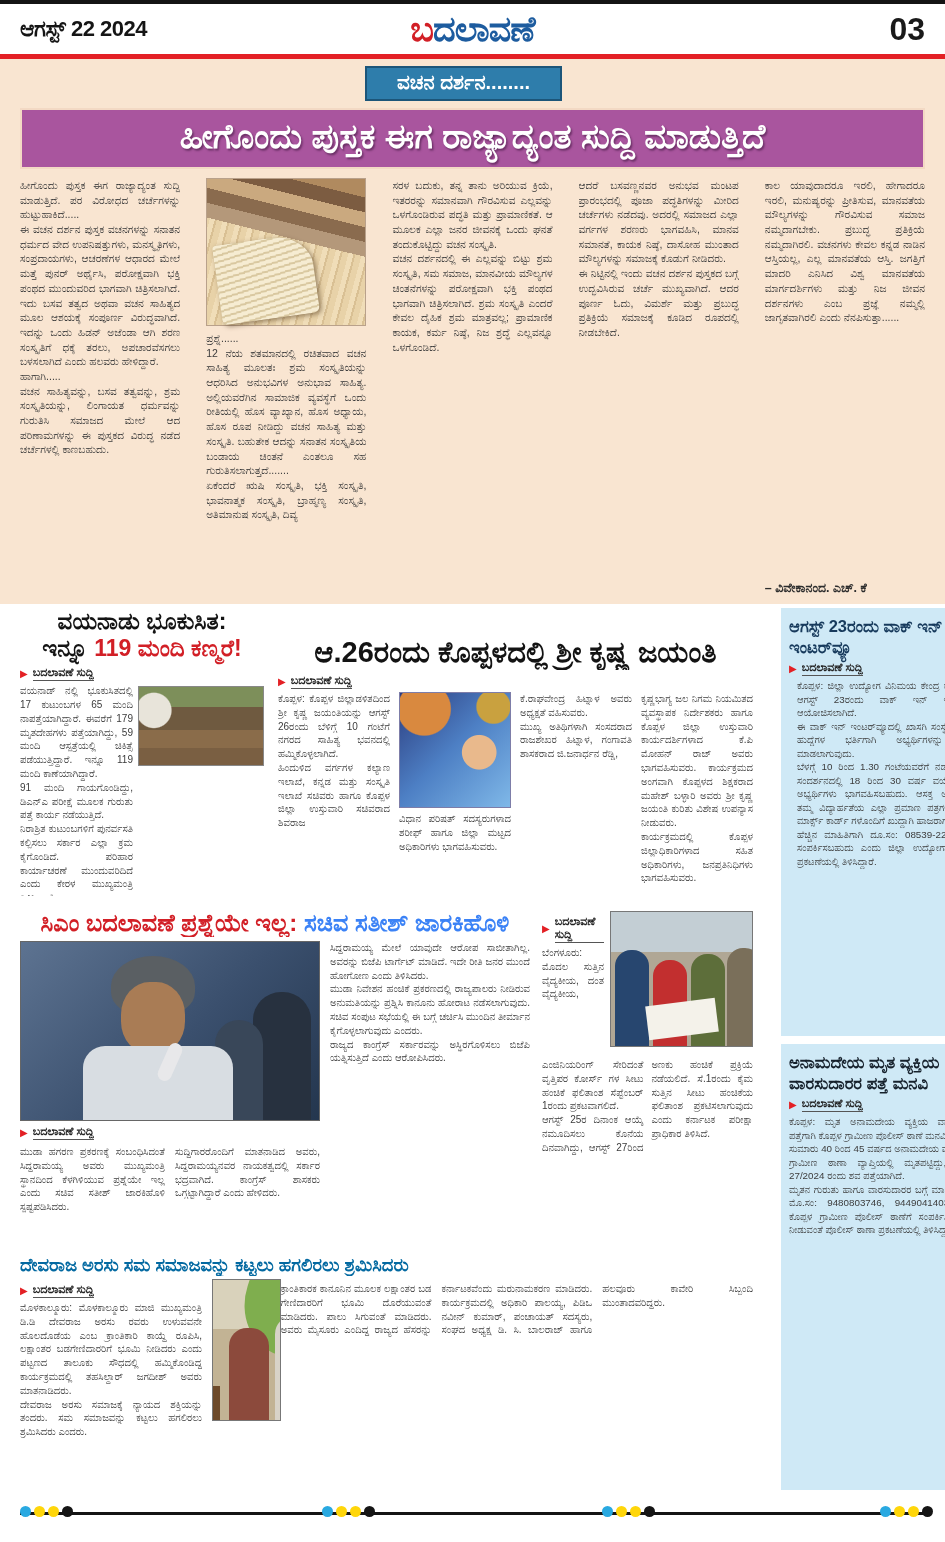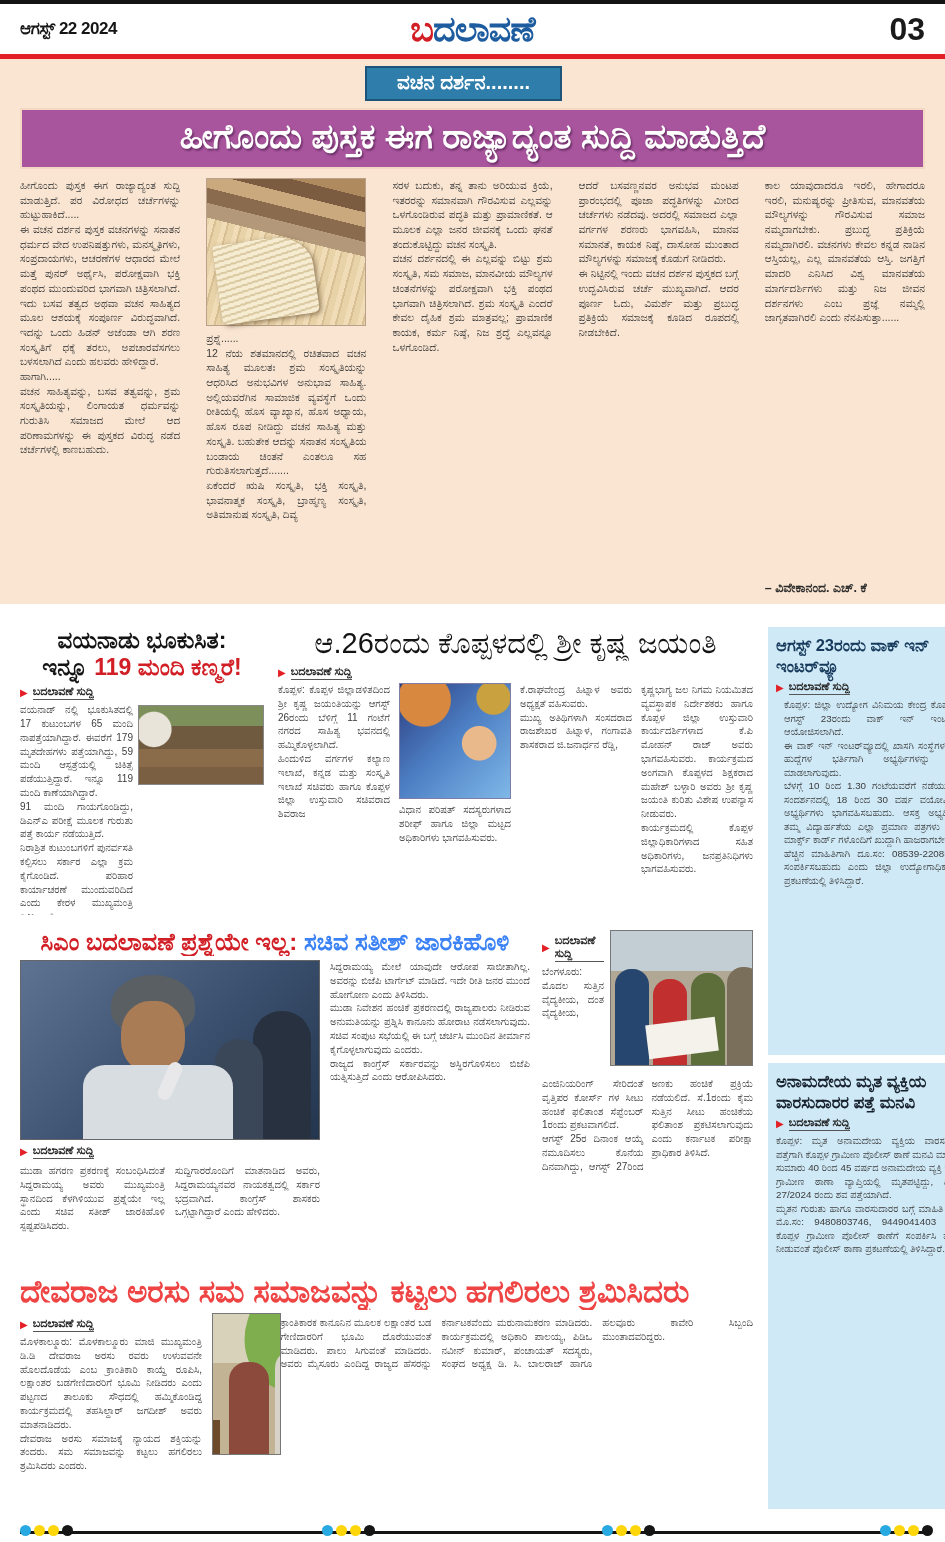--- a/index.html
+++ b/index.html
@@ -2,21 +2,21 @@
 <html><head>
 <meta charset="utf-8">
 <style>
   * { margin:0; padding:0; box-sizing:border-box; }
   body { background:#e8e8e8; font-family:"Liberation Sans", sans-serif; }
   .page { position:relative; width:945px; height:1542px; margin:0 auto; background:#ffffff; overflow:hidden; }
 
   
   .top-strip { height:4px; background:#141414; }
   .masthead { height:50px; display:flex; align-items:center; padding:0 20px; }
-  .mh-date { font-size:17px; font-weight:bold; color:#151515; letter-spacing:-0.5px; width:260px; }
+  .mh-date { font-size:22px; font-weight:bold; color:#151515; letter-spacing:-0.5px; width:260px; }
   .mh-brand { flex:1; text-align:center; font-size:35px; font-weight:bold; letter-spacing:-1px; }
   .mh-brand .b-first { color:#d21f26; }
   .mh-brand .b-rest  { color:#1d5c9f; }
   .mh-page { width:260px; text-align:right; font-size:32px; font-weight:bold; color:#1a1a1a; }
   .red-rule { height:5px; background:#e32025; }
 
   
   .feature { background:#f9e5d1; padding:7px 20px 8px; }
   .feat-tag { display:inline-block; margin-left:345px; background:#2e7dab; border:2px solid #1c5579;
               color:#fff; font-weight:bold; font-size:20px; padding:3px 30px 5px; }
@@ -34,39 +34,39 @@
         linear-gradient(180deg, #d9c49d, #b99a72);
       position:relative; }
   .books-photo::after { content:""; position:absolute; left:6%; bottom:4%; width:62%; height:55%;
       background:
         repeating-linear-gradient(170deg, #f6ecd2 0 4px, #d9c8a0 4px 6px),
         #e9dcba;
       transform:rotate(-8deg); border-radius:4px 40% 6px 6px; box-shadow:2px 2px 5px rgba(70,45,20,.5); }
   .feat-byline { margin-top:4px; font-weight:bold; font-size:12.5px; color:#2c2c2c; text-align:left; }
 
   
-  .content { display:flex; gap:15px; padding:23px 20px 0; }
+  .content { display:flex; gap:28px; padding:4px 20px 0; }
   .main-left { width:733px; flex:none; }
   .rail { width:208px; flex:none; display:flex; flex-direction:column; gap:8px; }
   .byl { display:flex; align-items:center; gap:5px; margin:4px 0 3px; }
   .byl .arr { color:#e32025; font-size:10px; line-height:1; }
   .byl .byl-t { font-weight:bold; font-size:11px; color:#222; border-bottom:1px solid #555; padding-bottom:1px; }
   .body-txt { font-size:10px; line-height:1.38; text-align:justify; color:#3c3c3c; white-space:pre-line; overflow:hidden; }
 
   
   .row1 { display:flex; gap:14px; height:296px; overflow:hidden; }
   .wayanad { width:244px; flex:none; }
   .w-head { text-align:center; font-weight:bold; font-size:23px; line-height:1.18; color:#141414; }
   .w-head .red { color:#d21f26; }
   .flood-photo { float:right; width:126px; height:80px; margin:2px 0 3px 5px; border:1px solid #888;
       background:
         radial-gradient(circle at 12% 30%, #e8e4da 0 14%, transparent 15%),
         linear-gradient(180deg, #7d8f5a 0 26%, #6f5a40 26% 55%, #8a6c4a 55% 78%, #7a5f42 78%); }
   .krishna { flex:1; overflow:hidden; }
-  .k-head { text-align:center; font-weight:normal; font-size:29px; color:#131313; white-space:nowrap; overflow:hidden; }
+  .k-head { text-align:center; font-weight:bold; font-size:29px; color:#131313; white-space:nowrap; overflow:hidden;margin-top:28px; }
   .k-cols { display:flex; gap:9px; height:228px; overflow:hidden; margin-top:2px; }
   .kcol { flex:1; overflow:hidden; }
   .krishna-photo { width:100%; height:116px; border:1px solid #7d7da8; margin-bottom:4px;
       background:
         radial-gradient(circle at 72% 52%, #e9b98c 0 17%, rgba(0,0,0,0) 18%),
         radial-gradient(circle at 22% 14%, #d9893f 0 20%, rgba(0,0,0,0) 21%),
         radial-gradient(circle at 85% 12%, #c9a13f 0 12%, rgba(0,0,0,0) 13%),
         linear-gradient(135deg, #2c3d7f 0%, #4d7fc4 48%, #7fb8e8 100%); }
 
   
@@ -96,21 +96,21 @@
   .neet-photo .p { position:absolute; bottom:0; width:34px; height:86px; border-radius:16px 16px 0 0; }
   .neet-photo .p1 { left:4px;  background:#27466f; height:96px; }
   .neet-photo .p2 { left:42px; background:#c22f2f; }
   .neet-photo .p3 { left:80px; background:#5d6e3a; height:92px; }
   .neet-photo .p4 { left:116px; background:#7a6f5a; height:98px; }
   .neet-photo .sheet { position:absolute; left:36px; bottom:10px; width:70px; height:34px; background:#f4f2ea; transform:rotate(-7deg); }
   .n-rest { margin-top:4px; column-count:2; column-gap:8px; height:140px; overflow:hidden; }
 
   
   .arasu { margin-top:6px; height:242px; overflow:hidden; }
-  .a-head { font-weight:bold; font-size:31px; color:#ef4444; white-space:nowrap; overflow:hidden; }
+  .a-head { font-weight:bold; font-size:18px; color:#0369a1; white-space:nowrap; overflow:hidden; }
   .a-body { display:flex; gap:10px; margin-top:3px; }
   .a-left { width:182px; flex:none; overflow:hidden; height:205px; }
   .a-rightwrap { flex:1; display:flex; flex-direction:row; }
   .arasu-photo { width:100%; height:142px; border:1px solid #777; position:relative; overflow:hidden;
       background:linear-gradient(180deg,#d9d2bb 0 35%, #c2b394 35% 100%); }
   .arasu-photo .leaf { position:absolute; left:42%; top:-8px; width:70px; height:80px; background:#7fae4e; border-radius:10% 80% 20% 70%; transform:rotate(18deg); }
   .arasu-photo .pp { position:absolute; bottom:0; width:40px; border-radius:18px 18px 0 0; }
   .arasu-photo .q1 { left:16px;  height:92px; background:#8c4a3c; }
   .arasu-photo .q2 { left:62px;  height:104px; background:#d8d3c8; }
   .arasu-photo .q3 { left:108px; height:96px;  background:#e0a23c; }
@@ -198,21 +198,21 @@
 ನಿರಾಶ್ರಿತ ಕುಟುಂಬಗಳಿಗೆ ಪುನರ್ವಸತಿ ಕಲ್ಪಿಸಲು ಸರ್ಕಾರ ಎಲ್ಲಾ ಕ್ರಮ ಕೈಗೊಂಡಿದೆ. ಪರಿಹಾರ ಕಾರ್ಯಾಚರಣೆ ಮುಂದುವರಿದಿದೆ ಎಂದು ಕೇರಳ ಮುಖ್ಯಮಂತ್ರಿ ತಿಳಿಸಿದ್ದಾರೆ.</div>
         </article>
 
         <article class="krishna">
           <div class="k-head">ಆ.26ರಂದು ಕೊಪ್ಪಳದಲ್ಲಿ ಶ್ರೀ ಕೃಷ್ಣ ಜಯಂತಿ</div>
           <div class="byl">
               <span class="arr">▶</span>
               <span class="byl-t">ಬದಲಾವಣೆ ಸುದ್ದಿ</span>
             </div>
           <div class="k-cols">
-            <div class="kcol body-txt">ಕೊಪ್ಪಳ: ಕೊಪ್ಪಳ ಜಿಲ್ಲಾಡಳಿತದಿಂದ ಶ್ರೀ ಕೃಷ್ಣ ಜಯಂತಿಯನ್ನು ಆಗಸ್ಟ್ 26ರಂದು ಬೆಳಿಗ್ಗೆ 11 ಗಂಟೆಗೆ ನಗರದ ಸಾಹಿತ್ಯ ಭವನದಲ್ಲಿ ಹಮ್ಮಿಕೊಳ್ಳಲಾಗಿದೆ.
+            <div class="kcol body-txt">ಕೊಪ್ಪಳ: ಕೊಪ್ಪಳ ಜಿಲ್ಲಾಡಳಿತದಿಂದ ಶ್ರೀ ಕೃಷ್ಣ ಜಯಂತಿಯನ್ನು ಆಗಸ್ಟ್ 26ರಂದು ಬೆಳಿಗ್ಗೆ 10 ಗಂಟೆಗೆ ನಗರದ ಸಾಹಿತ್ಯ ಭವನದಲ್ಲಿ ಹಮ್ಮಿಕೊಳ್ಳಲಾಗಿದೆ.
 ಹಿಂದುಳಿದ ವರ್ಗಗಳ ಕಲ್ಯಾಣ ಇಲಾಖೆ, ಕನ್ನಡ ಮತ್ತು ಸಂಸ್ಕೃತಿ ಇಲಾಖೆ ಸಚಿವರು ಹಾಗೂ ಕೊಪ್ಪಳ ಜಿಲ್ಲಾ ಉಸ್ತುವಾರಿ ಸಚಿವರಾದ ಶಿವರಾಜ</div>
             <div class="kcol">
               <div class="krishna-photo"></div>
               <div class="body-txt" style="height:104px;">ವಿಧಾನ ಪರಿಷತ್ ಸದಸ್ಯರುಗಳಾದ ಶರೀಫ್ ಹಾಗೂ ಜಿಲ್ಲಾ ಮಟ್ಟದ ಅಧಿಕಾರಿಗಳು ಭಾಗವಹಿಸುವರು.</div>
             </div>
             <div class="kcol body-txt">ಕೆ.ರಾಘವೇಂದ್ರ ಹಿಟ್ನಾಳ ಅವರು ಅಧ್ಯಕ್ಷತೆ ವಹಿಸುವರು.
 ಮುಖ್ಯ ಅತಿಥಿಗಳಾಗಿ ಸಂಸದರಾದ ರಾಜಶೇಖರ ಹಿಟ್ನಾಳ, ಗಂಗಾವತಿ ಶಾಸಕರಾದ ಜಿ.ಜನಾರ್ಧನ ರೆಡ್ಡಿ,</div>
             <div class="kcol body-txt">ಕೃಷ್ಣಭಾಗ್ಯ ಜಲ ನಿಗಮ ನಿಯಮಿತದ ವ್ಯವಸ್ಥಾಪಕ ನಿರ್ದೇಶಕರು ಹಾಗೂ ಕೊಪ್ಪಳ ಜಿಲ್ಲಾ ಉಸ್ತುವಾರಿ ಕಾರ್ಯದರ್ಶಿಗಳಾದ ಕೆ.ಪಿ ಮೋಹನ್ ರಾಜ್ ಅವರು ಭಾಗವಹಿಸುವರು. ಕಾರ್ಯಕ್ರಮದ ಅಂಗವಾಗಿ ಕೊಪ್ಪಳದ ಶಿಕ್ಷಕರಾದ ಮಹೇಶ್ ಬಳ್ಳಾರಿ ಅವರು ಶ್ರೀ ಕೃಷ್ಣ ಜಯಂತಿ ಕುರಿತು ವಿಶೇಷ ಉಪನ್ಯಾಸ ನೀಡುವರು.
 ಕಾರ್ಯಕ್ರಮದಲ್ಲಿ ಕೊಪ್ಪಳ ಜಿಲ್ಲಾಧಿಕಾರಿಗಳಾದ ಸಹಿತ ಅಧಿಕಾರಿಗಳು, ಜನಪ್ರತಿನಿಧಿಗಳು ಭಾಗವಹಿಸುವರು.</div>
           </div>

